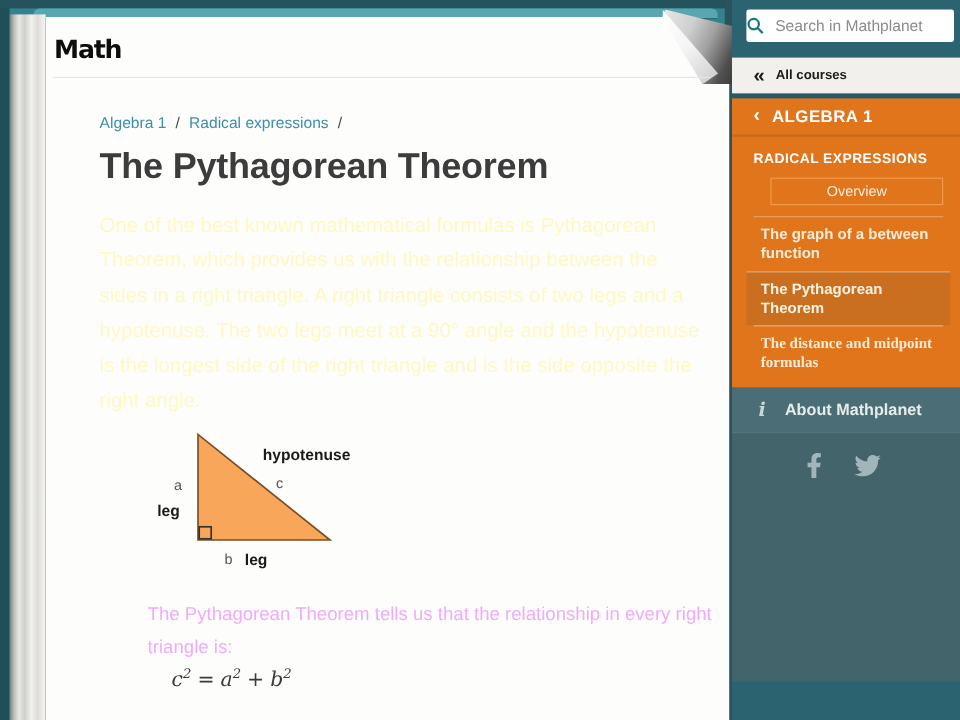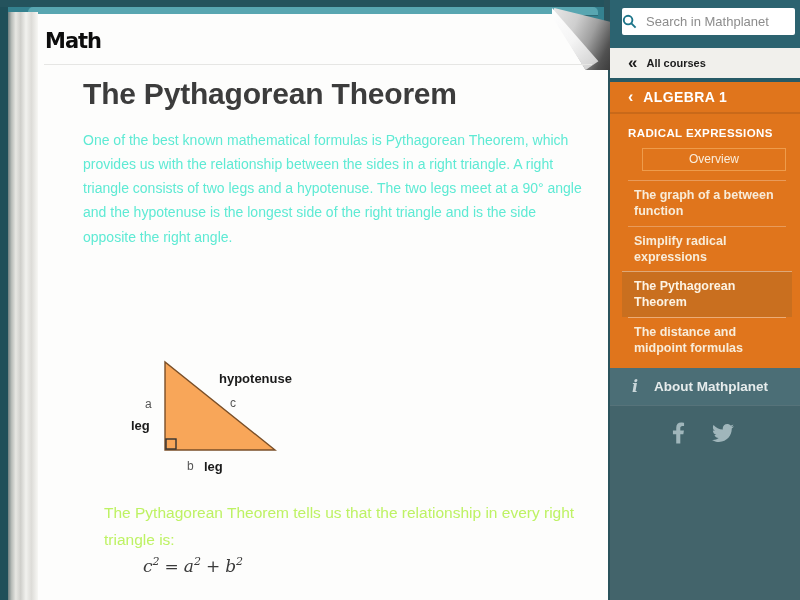--- a/index.html
+++ b/index.html
@@ -33,28 +33,28 @@
   
   .content{position:absolute;left:38px;top:14px;width:570px;height:582px;}
   .logo{margin:19px 0 0 7px;font-family:"DejaVu Sans",sans-serif;font-weight:800;
     font-size:21px;line-height:0.82;letter-spacing:-1px;color:#0d0d0d;}
   .logo .l2{display:block;}
   .rule{border:none;border-top:1px solid #e6e6e4;margin:14px 16px 0 6px;}
   .breadcrumb{margin:30px 0 0 45px;font-size:13px;color:#4a4a4a;}
   .breadcrumb a{color:#3d8fae;text-decoration:none;margin-right:4px;}
   .breadcrumb .sep{margin-right:4px;color:#4a4a4a;}
   h1.title{margin:12px 0 0 45px;font-size:30px;font-weight:700;color:#3c3c3c;letter-spacing:-0.2px;}
-  .para{margin:17px 1px 0 45px;width:500px;font-size:14px;line-height:1.72;color:#5eead4;}
+  .para{margin:17px 1px 0 45px;width:500px;font-size:17px;line-height:1.72;color:#fef9c3;}
 
   .diagram{position:absolute;left:85px;top:338px;width:190px;height:130px;}
   .diagram text{font-family:"Liberation Sans",sans-serif;}
   .lbl{font-size:12px;fill:#555;}
   .lbl-bold{font-size:13px;font-weight:700;fill:#1a1a1a;}
 
-  .para2{position:absolute;left:66px;top:486px;width:500px;font-size:15.5px;line-height:1.72;color:#bef264;margin:0;}
+  .para2{position:absolute;left:85px;top:486px;width:500px;font-size:15.5px;line-height:1.72;color:#f0abfc;margin:0;}
   .formula{position:absolute;left:105px;top:541px;font-family:"DejaVu Serif",serif;
     font-style:italic;font-size:17px;color:#3a3a3a;}
   .formula sup{font-size:11px;font-style:italic;}
   .formula .op{font-style:normal;padding:0 5px;}
 
   
   .sidebar{position:absolute;left:610px;top:0;width:190px;height:600px;background:#2c6370;}
   .search-section{height:40px;background:#2c6370;}
   .search-box{display:flex;align-items:center;margin:8px 5px 0 12px;height:27px;background:#ffffff;
     border-radius:2px;padding:0 0;}
@@ -75,21 +75,21 @@
   .course-header .chev{font-size:16px;font-weight:700;margin-right:10px;}
   .course-header .lbl-txt{font-size:14px;font-weight:700;letter-spacing:0.4px;}
   .section-title{padding:13px 14px 9px 18px;color:#ffffff;font-size:11.5px;font-weight:700;letter-spacing:0.4px;}
   .overview-btn{margin:0 14px 9px 32px;height:21px;line-height:21px;border:1px solid #ee9c4c;
     text-align:center;font-size:12px;color:#faeedd;cursor:pointer;}
   .menu{margin:0 14px 0 18px;}
   .menu-item{padding:6px 6px;font-size:12.5px;font-weight:700;line-height:1.3;color:#f8ecd9;
     border-top:1px solid rgba(255,255,255,0.28);cursor:pointer;}
   .menu-item.active{background:#c96f1f;color:#fdf3e3;margin:0 -6px;padding:6px 12px;
     border-top:1px solid rgba(255,255,255,0.4);}
-  .menu-item.active + .menu-item{border-top-color:rgba(255,255,255,0.4);}
+  .menu-item.active + .menu-item{border-top-color:rgba(255,255,255,0.4);font-family:Liberation Serif, serif;}
 
   .about-row{height:37px;background:#4b6e76;display:flex;align-items:center;padding-left:22px;cursor:pointer;}
   .about-row .i-icon{font-family:"DejaVu Serif",serif;font-style:italic;font-weight:700;
     font-size:16px;color:#c9d6d9;margin-right:16px;}
   .about-row .lbl-txt{font-size:13.5px;font-weight:700;color:#e6ecec;}
   .social-section{background:#43646b;height:191px;border-top:1px solid rgba(255,255,255,0.10);
     display:flex;align-items:flex-start;padding-top:16px;padding-left:62px;gap:26px;}
   .social-section svg{cursor:pointer;}
 </style>
 </head>
@@ -109,20 +109,26 @@
     <div class="corner-under"></div>
     <div class="corner-fold"></div>
   </div>
 
   <div class="content">
     <div class="logo">
       <span class="l1">Math</span>
     </div>
     <hr class="rule">
 
+    <div class="breadcrumb">
+      <a href="#">Algebra 1</a>
+      <span class="sep">/</span>
+      <a href="#">Radical expressions</a>
+      <span class="sep">/</span>
+    </div>
 
     <h1 class="title">The Pythagorean Theorem</h1>
 
     <p class="para">One of the best known mathematical formulas is Pythagorean Theorem, which provides us with the relationship between the sides in a right triangle. A right triangle consists of two legs and a hypotenuse. The two legs meet at a 90° angle and the hypotenuse is the longest side of the right triangle and is the side opposite the right angle.</p>
 
     <svg class="diagram" viewBox="0 0 190 130" width="190" height="130">
       <polygon points="42,10 42,98 152,98" fill="#f8a659" stroke="#7a4f28" stroke-width="1.4"></polygon>
       <rect x="43" y="87" width="10" height="10" fill="none" stroke="#333" stroke-width="1.4"></rect>
       <text class="lbl" x="22" y="56">a</text>
       <text class="lbl-bold" x="8" y="78">leg</text>
@@ -161,21 +167,20 @@
     <div class="course-panel">
       <div class="course-header">
         <span class="chev">‹</span>
         <span class="lbl-txt">ALGEBRA 1</span>
       </div>
       <div class="section-title">RADICAL EXPRESSIONS</div>
       <div class="overview-btn">Overview</div>
       <div class="menu">
 
       <div class="menu-item">The graph of a between function</div>
-          <div class="menu-item">Simplify radical expressions</div>
           <div class="menu-item active">The Pythagorean Theorem</div>
           <div class="menu-item">The distance and midpoint formulas</div>
         </div>
     </div>
 
     <div class="about-row">
       <span class="i-icon">i</span>
       <span class="lbl-txt">About Mathplanet</span>
     </div>
 

